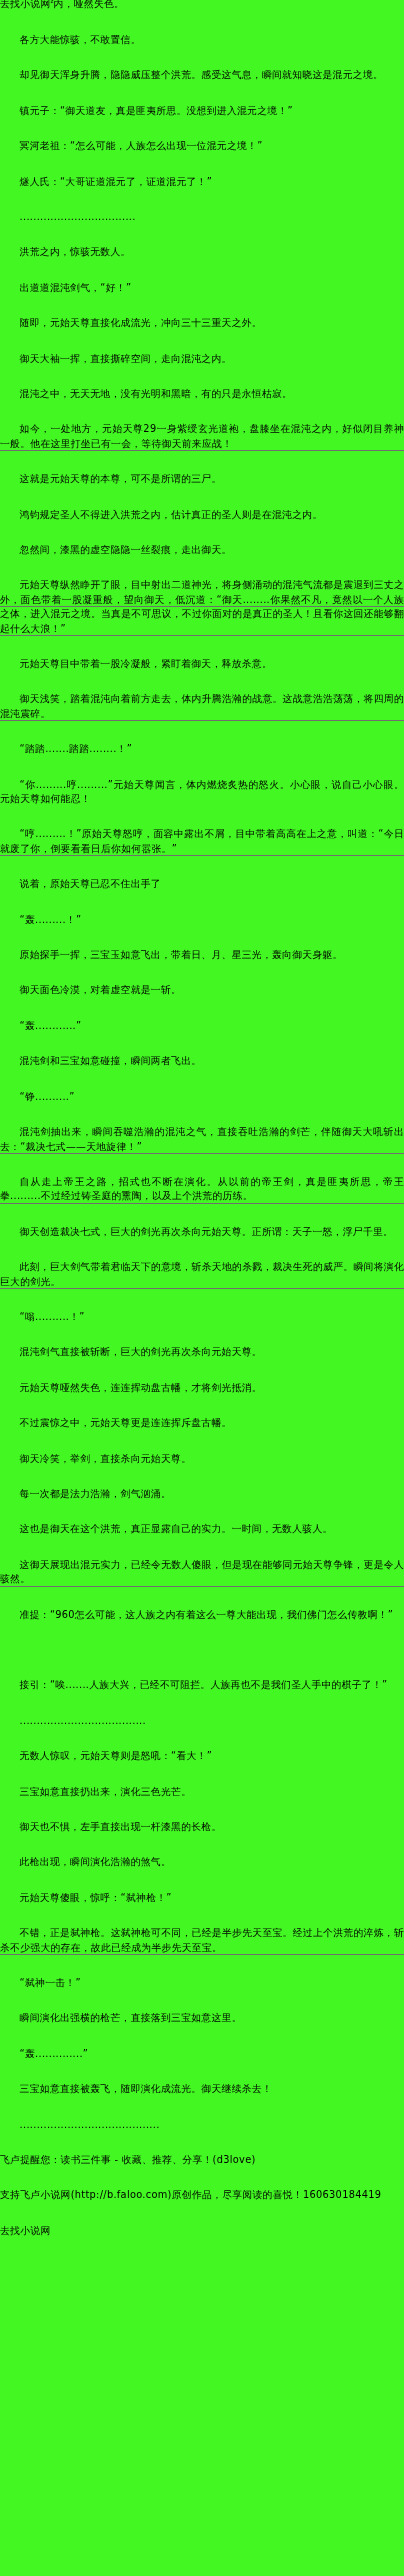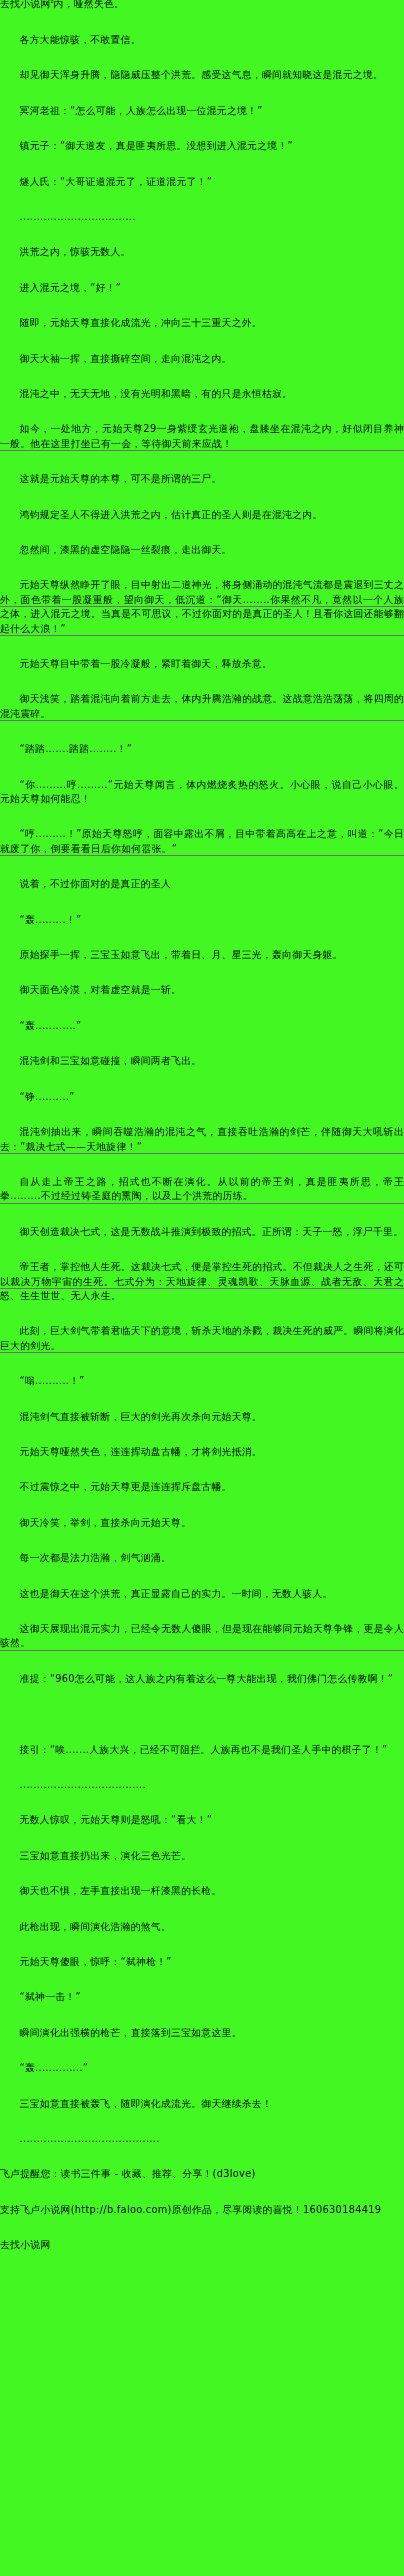--- a/index.html
+++ b/index.html
@@ -33,68 +33,68 @@
   .para.empty{min-height:14.4px;}
   .sup{font-size:5.8px;vertical-align:super;letter-spacing:0;}
 </style>
 </head>
 <body>
 
 <main data-name="novel-page">
     <div class="para noindent" data-name="continuation-paragraph"><span data-name="watermark-text">去找小说网</span><span class="sup" data-name="paragraph-text">z</span><span data-name="paragraph-text">内，哑然失色。</span></div>
     <div class="para" data-name="paragraph"><span data-name="paragraph-text">各方大能惊骇，不敢置信。</span></div>
     <div class="para" data-name="paragraph"><span data-name="paragraph-text">却见御天浑身升腾，隐隐威压整个洪荒。感受这气息，瞬间就知晓这是混元之境。</span></div>
+    <div class="para" data-name="paragraph"><span data-name="paragraph-text">镇元子：“御天道友，真是匪夷所思。没想到进入混元之境！”</span></div>
     <div class="para" data-name="paragraph"><span data-name="paragraph-text">冥河老祖：“怎么可能，人族怎么出现一位混元之境！”</span></div>
-    <div class="para" data-name="paragraph"><span data-name="paragraph-text">镇元子：“御天道友，真是匪夷所思。没想到进入混元之境！”</span></div>
     <div class="para" data-name="paragraph"><span data-name="paragraph-text">燧人氏：“大哥证道混元了，证道混元了！”</span></div>
     <div class="para" data-name="separator-dots"><span data-name="paragraph-text">..................................</span></div>
     <div class="para" data-name="paragraph"><span data-name="paragraph-text">洪荒之内，惊骇无数人。</span></div>
-    <div class="para" data-name="paragraph"><span data-name="paragraph-text">进入混元之境，“好！”</span></div>
+    <div class="para" data-name="paragraph"><span data-name="paragraph-text">出道道混沌剑气，“好！”</span></div>
     <div class="para" data-name="paragraph"><span data-name="paragraph-text">随即，元始天尊直接化成流光，冲向三十三重天之外。</span></div>
     <div class="para" data-name="paragraph"><span data-name="paragraph-text">御天大袖一挥，直接撕碎空间，走向混沌之内。</span></div>
     <div class="para" data-name="paragraph"><span data-name="paragraph-text">混沌之中，无天无地，没有光明和黑暗，有的只是永恒枯寂。</span></div>
     <div class="para" data-name="paragraph"><span data-name="paragraph-text">如今，一处地方，元始天尊29一身紫绶玄光道袍，盘膝坐在混沌之内，好似闭目养神一般。他在这里打坐已有一会，等待御天前来应战！</span></div>
     <div class="para" data-name="paragraph"><span data-name="paragraph-text">这就是元始天尊的本尊，可不是所谓的三尸。</span></div>
     <div class="para" data-name="paragraph"><span data-name="paragraph-text">鸿钧规定圣人不得进入洪荒之内，估计真正的圣人则是在混沌之内。</span></div>
     <div class="para" data-name="paragraph"><span data-name="paragraph-text">忽然间，漆黑的虚空隐隐一丝裂痕，走出御天。</span></div>
     <div class="para" data-name="paragraph"><span data-name="paragraph-text">元始天尊纵然睁开了眼，目中射出二道神光，将身侧涌动的混沌气流都是震退到三丈之外，面色带着一股凝重般，望向御天，低沉道：“御天........你果然不凡，竟然以一个人族之体，进入混元之境。当真是不可思议，不过你面对的是真正的圣人！且看你这回还能够翻起什么大浪！”</span></div>
     <div class="para" data-name="paragraph"><span data-name="paragraph-text">元始天尊目中带着一股冷凝般，紧盯着御天，释放杀意。</span></div>
     <div class="para" data-name="paragraph"><span data-name="paragraph-text">御天浅笑，踏着混沌向着前方走去，体内升腾浩瀚的战意。这战意浩浩荡荡，将四周的混沌震碎。</span></div>
     <div class="para" data-name="paragraph"><span data-name="paragraph-text">“踏踏.......踏踏........！”</span></div>
     <div class="para" data-name="paragraph"><span data-name="paragraph-text">“你.........哼.........”元始天尊闻言，体内燃烧炙热的怒火。小心眼，说自己小心眼。元始天尊如何能忍！</span></div>
     <div class="para" data-name="paragraph"><span data-name="paragraph-text">“哼.........！”原始天尊怒哼，面容中露出不屑，目中带着高高在上之意，叫道：“今日就废了你，倒要看看日后你如何嚣张。”</span></div>
-    <div class="para" data-name="paragraph"><span data-name="paragraph-text">说着，不过你面对的是真正的圣人</span></div>
+    <div class="para" data-name="paragraph"><span data-name="paragraph-text">说着，原始天尊已忍不住出手了</span></div>
     <div class="para" data-name="paragraph"><span data-name="paragraph-text">“轰.........！”</span></div>
     <div class="para" data-name="paragraph"><span data-name="paragraph-text">原始探手一挥，三宝玉如意飞出，带着日、月、星三光，轰向御天身躯。</span></div>
     <div class="para" data-name="paragraph"><span data-name="paragraph-text">御天面色冷漠，对着虚空就是一斩。</span></div>
     <div class="para" data-name="paragraph"><span data-name="paragraph-text">“轰............”</span></div>
     <div class="para" data-name="paragraph"><span data-name="paragraph-text">混沌剑和三宝如意碰撞，瞬间两者飞出。</span></div>
     <div class="para" data-name="paragraph"><span data-name="paragraph-text">“铮..........”</span></div>
     <div class="para" data-name="paragraph"><span data-name="paragraph-text">混沌剑抽出来，瞬间吞噬浩瀚的混沌之气，直接吞吐浩瀚的剑芒，伴随御天大吼斩出去：“裁决七式——天地旋律！”</span></div>
     <div class="para" data-name="paragraph"><span data-name="paragraph-text">自从走上帝王之路，招式也不断在演化。从以前的帝王剑，真是匪夷所思，帝王拳.........不过经过铸圣庭的熏陶，以及上个洪荒的历练。</span></div>
-    <div class="para" data-name="paragraph"><span data-name="paragraph-text">御天创造裁决七式，这是无数战斗推演到极致的招式。正所谓：天子一怒，浮尸千里。</span></div>
-    <div class="para" data-name="paragraph"><span data-name="paragraph-text">帝王者，掌控他人生死。这裁决七式，便是掌控生死的招式。不但裁决人之生死，还可以裁决万物宇宙的生死。七式分为：天地旋律、灵魂凯歌、天脉血源、战者无敌、天君之怒、生生世世、无人永生。</span></div>
+    <div class="para" data-name="paragraph"><span data-name="paragraph-text">御天创造裁决七式，巨大的剑光再次杀向元始天尊。正所谓：天子一怒，浮尸千里。</span></div>
     <div class="para" data-name="paragraph"><span data-name="paragraph-text">此刻，巨大剑气带着君临天下的意境，斩杀天地的杀戮，裁决生死的威严。瞬间将演化巨大的剑光。</span></div>
     <div class="para" data-name="paragraph"><span data-name="paragraph-text">“嗡..........！”</span></div>
     <div class="para" data-name="paragraph"><span data-name="paragraph-text">混沌剑气直接被斩断，巨大的剑光再次杀向元始天尊。</span></div>
     <div class="para" data-name="paragraph"><span data-name="paragraph-text">元始天尊哑然失色，连连挥动盘古幡，才将剑光抵消。</span></div>
     <div class="para" data-name="paragraph"><span data-name="paragraph-text">不过震惊之中，元始天尊更是连连挥斥盘古幡。</span></div>
     <div class="para" data-name="paragraph"><span data-name="paragraph-text">御天冷笑，举剑，直接杀向元始天尊。</span></div>
     <div class="para" data-name="paragraph"><span data-name="paragraph-text">每一次都是法力浩瀚，剑气汹涌。</span></div>
     <div class="para" data-name="paragraph"><span data-name="paragraph-text">这也是御天在这个洪荒，真正显露自己的实力。一时间，无数人骇人。</span></div>
     <div class="para" data-name="paragraph"><span data-name="paragraph-text">这御天展现出混元实力，已经令无数人傻眼，但是现在能够同元始天尊争锋，更是令人骇然。</span></div>
     <div class="para" data-name="paragraph"><span data-name="paragraph-text">准提：“960怎么可能，这人族之内有着这么一尊大能出现，我们佛门怎么传教啊！”</span></div>
     <div class="para empty" data-name="empty-line"><span data-name="paragraph-text"></span></div>
     <div class="para" data-name="paragraph"><span data-name="paragraph-text">接引：“唉.......人族大兴，已经不可阻拦。人族再也不是我们圣人手中的棋子了！”</span></div>
     <div class="para" data-name="separator-dots"><span data-name="paragraph-text">.....................................</span></div>
     <div class="para" data-name="paragraph"><span data-name="paragraph-text">无数人惊叹，元始天尊则是怒吼：“看大！”</span></div>
     <div class="para" data-name="paragraph"><span data-name="paragraph-text">三宝如意直接扔出来，演化三色光芒。</span></div>
     <div class="para" data-name="paragraph"><span data-name="paragraph-text">御天也不惧，左手直接出现一杆漆黑的长枪。</span></div>
     <div class="para" data-name="paragraph"><span data-name="paragraph-text">此枪出现，瞬间演化浩瀚的煞气。</span></div>
     <div class="para" data-name="paragraph"><span data-name="paragraph-text">元始天尊傻眼，惊呼：“弑神枪！”</span></div>
+    <div class="para" data-name="paragraph"><span data-name="paragraph-text">不错，正是弑神枪。这弑神枪可不同，已经是半步先天至宝。经过上个洪荒的淬炼，斩杀不少强大的存在，故此已经成为半步先天至宝。</span></div>
     <div class="para" data-name="paragraph"><span data-name="paragraph-text">“弑神一击！”</span></div>
     <div class="para" data-name="paragraph"><span data-name="paragraph-text">瞬间演化出强横的枪芒，直接落到三宝如意这里。</span></div>
     <div class="para" data-name="paragraph"><span data-name="paragraph-text">“轰..............”</span></div>
     <div class="para" data-name="paragraph"><span data-name="paragraph-text">三宝如意直接被轰飞，随即演化成流光。御天继续杀去！</span></div>
     <div class="para" data-name="separator-dots"><span data-name="paragraph-text">.........................................</span></div>
     <div class="para noindent" data-name="reminder-line"><span data-name="paragraph-text">飞卢提醒您：读书三件事 - 收藏、推荐、分享！(d3love)</span></div>
     <div class="para noindent" data-name="support-line"><span data-name="paragraph-text">支持飞卢小说网(http://b.faloo.com)原创作品，尽享阅读的喜悦！160630184419</span></div>
     <div class="para noindent" data-name="watermark-line"><span data-name="paragraph-text">去找小说网</span></div>
   </main>
 

